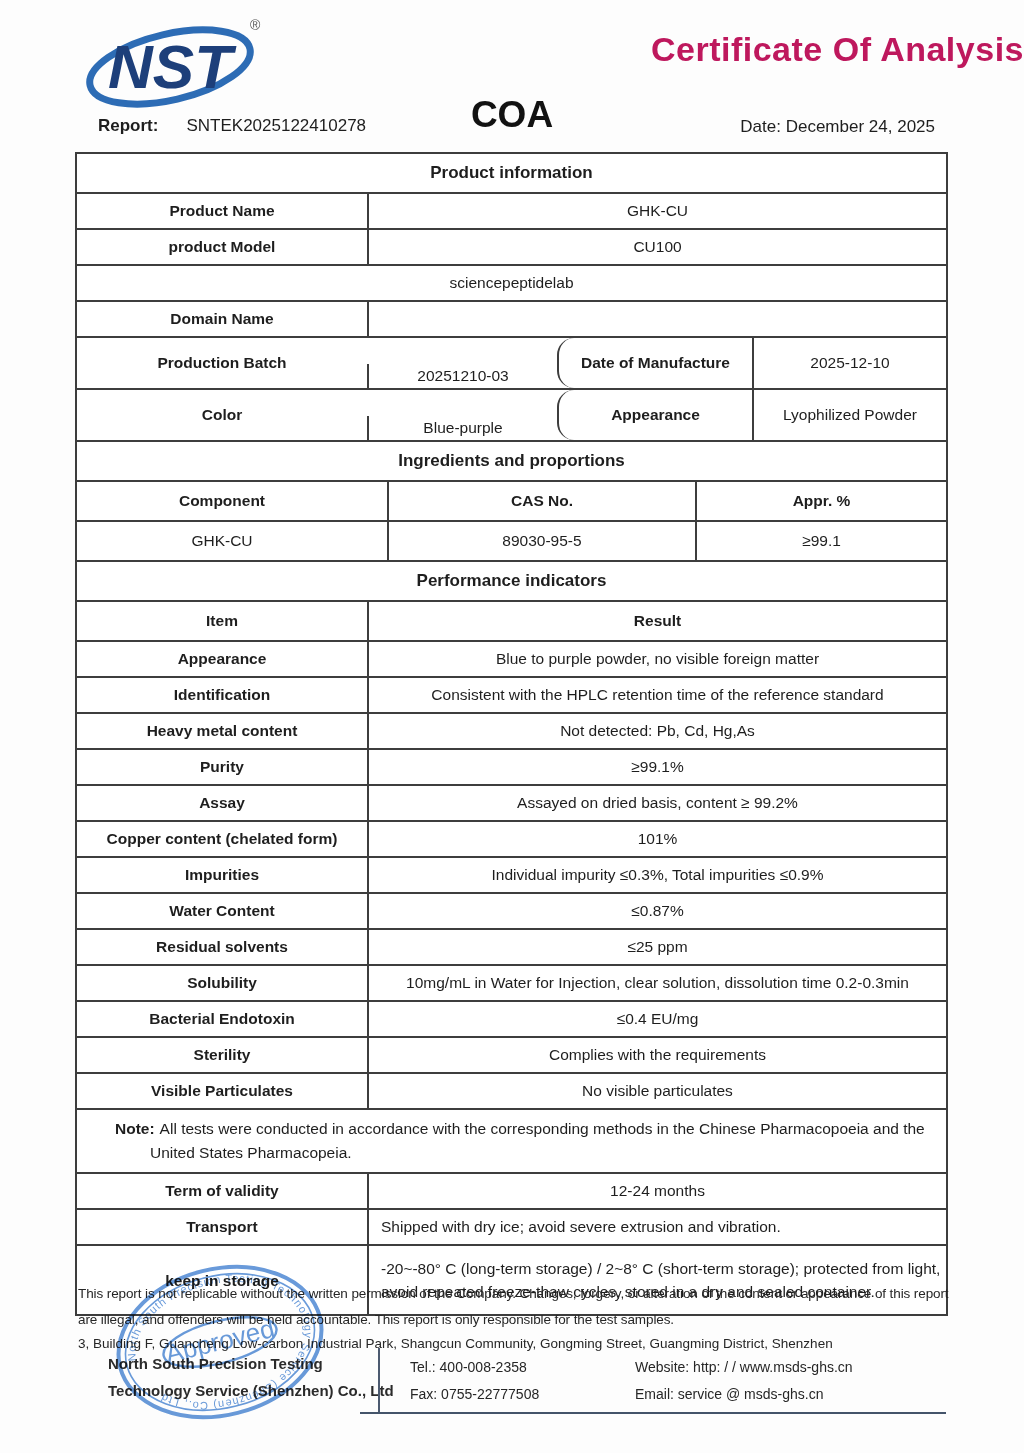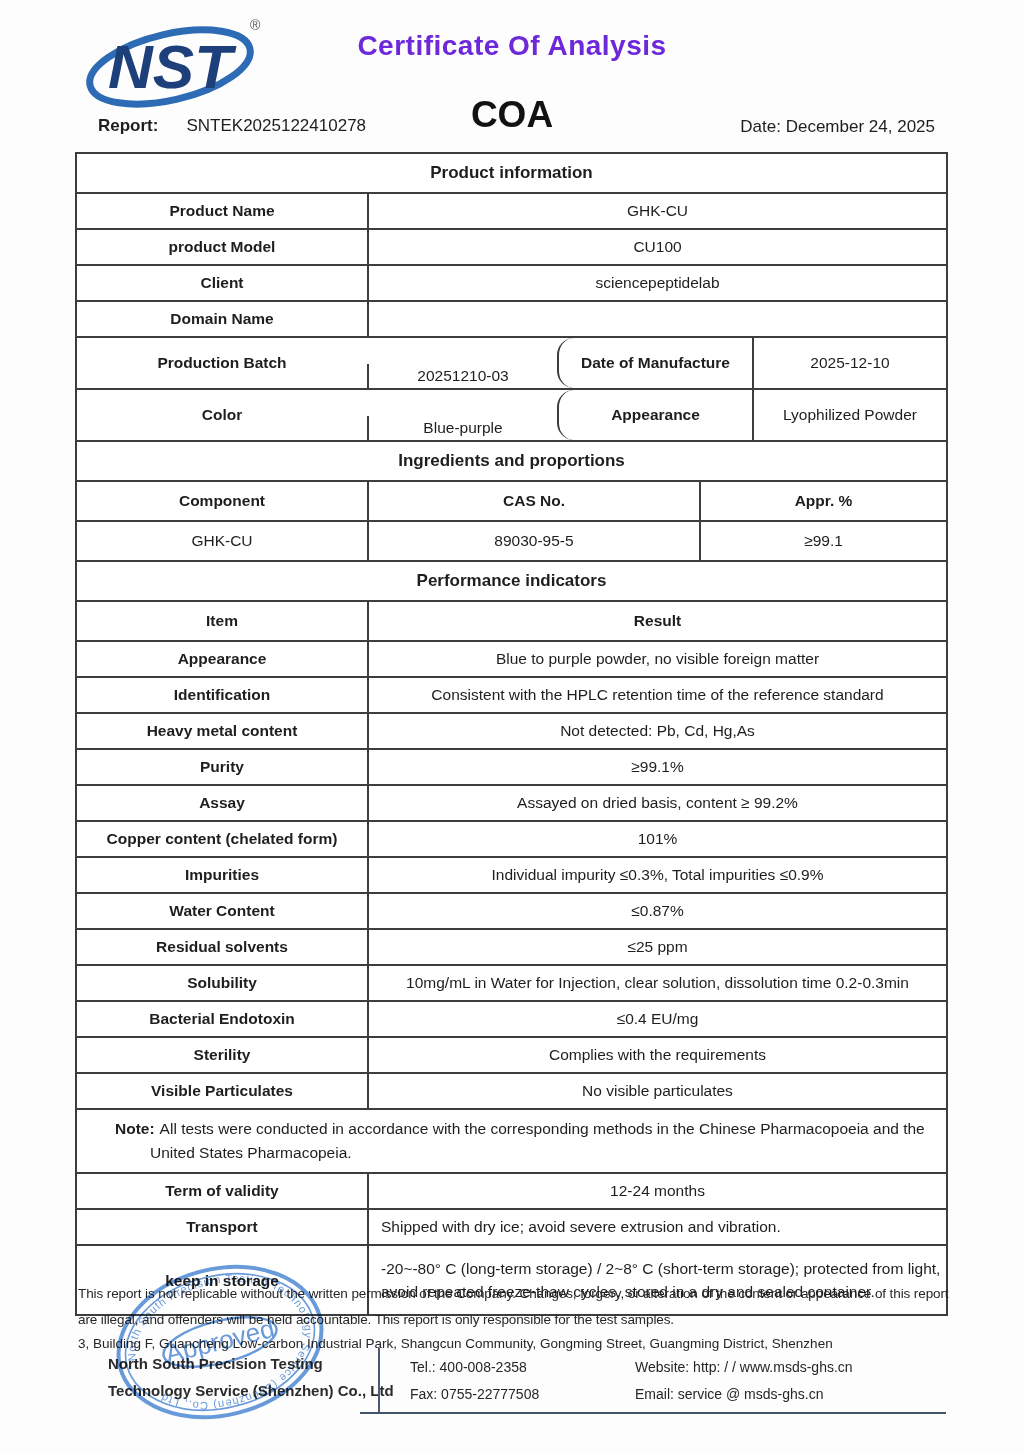--- a/index.html
+++ b/index.html
@@ -12,21 +12,21 @@
     width:1024px;height:1453px;
     background:#fdfdfd;
     font-family:"Liberation Sans", sans-serif;
     color:var(--ink);
   }
   #page{position:relative;width:1024px;height:1453px;overflow:hidden;}
 
   
   .hdr-title{
     position:absolute;top:30px;left:0;right:0;
-    text-align:center;font-size:28px;font-weight:bold;letter-spacing:.5px;color:#6d28d9;
+    text-align:right;font-size:34px;font-weight:bold;letter-spacing:.5px;color:#be185d;
   }
   .hdr-coa{
     position:absolute;top:94px;left:0;right:0;
     text-align:center;font-size:37px;font-weight:bold;color:#121212;
   }
   .hdr-report{position:absolute;left:98px;top:116px;font-size:17px;}
   .hdr-report b{margin-right:28px;}
   .hdr-date{position:absolute;top:117px;right:89px;font-size:17px;}
   .logo{position:absolute;left:78px;top:12px;}
 
@@ -45,21 +45,21 @@
     display:flex;align-items:center;justify-content:center;
     text-align:center;padding:3px 4px;box-sizing:border-box;
   }
   .c:first-child{border-left:none;}
   .b{font-weight:bold;}
   .w-label{width:290px;flex:none;}
   .w-val{flex:1;}
   .w-b4{width:190px;flex:none;margin-top:26px;}
   .w-c4{width:195px;flex:none;border-radius:17px;}
   .w-d4{flex:1;}
-  .w-b3{width:332px;flex:none;}
+  .w-b3{width:308px;flex:none;margin-left:20px;}
   .w-c3{flex:1;}
   .h-sect{min-height:38px;}
   .h-row{min-height:34px;}
   .sect{justify-content:center;font-weight:bold;font-size:17px;}
   .left{justify-content:flex-start;text-align:left;padding-left:12px;}
   .note-cell{display:block;text-align:left;padding:7px 10px 7px 10px;min-height:50px;line-height:24px;}
   .note-text{padding-left:63px;text-indent:-63px;}
   .note-text b{margin-right:5px;margin-left:28px;}
   .store-cell{min-height:68px;line-height:23px;}
 
@@ -109,21 +109,20 @@
 
     <div class="r h-row">
       <div class="c b w-label">Product Name</div>
       <div class="c w-val">GHK-CU</div>
     </div>
     <div class="r h-row">
       <div class="c b w-label">product Model</div>
       <div class="c w-val">CU100</div>
     </div>
     <div class="r h-row">
-      <div class="c b w-label">Client</div>
       <div class="c w-val">sciencepeptidelab</div>
     </div>
     <div class="r h-row">
       <div class="c b w-label">Domain Name</div>
       <div class="c w-val"></div>
     </div>
 
     <div class="r h-row">
       <div class="c b w-label">Production Batch</div>
       <div class="c w-b4">20251210-03</div>

